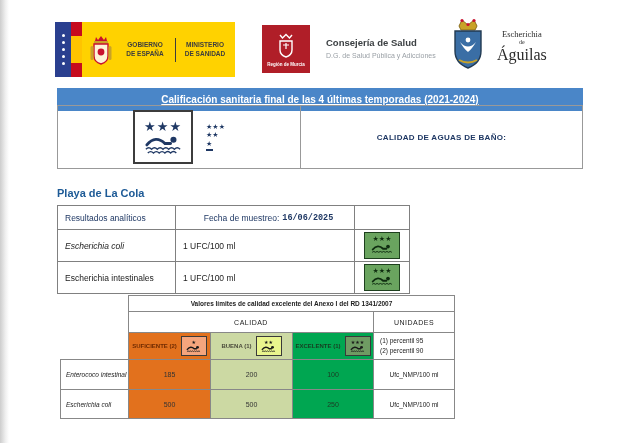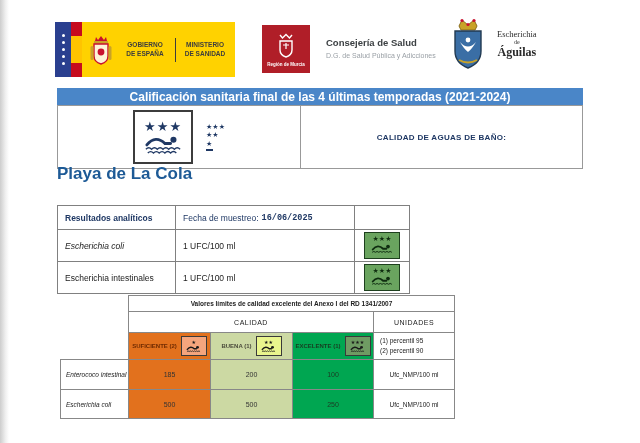--- a/index.html
+++ b/index.html
@@ -27,51 +27,51 @@
   .murcia-box .region{font-size:4.5px;font-weight:bold;margin-top:2px;white-space:nowrap;}
   .murcia-text{margin-left:16px;padding-top:12px;}
   .dept{font-size:9.5px;font-weight:bold;color:#3c4043;}
   .subdept{font-size:7px;color:#9aa0a6;margin-top:4px;}
 
   .logo-aguilas{position:absolute;left:447px;top:16px;display:flex;}
   .aguilas-text{margin-left:8px;padding-top:13px;text-align:center;color:#2b2b2b;
         font-family:"Liberation Serif",serif;}
   .ayto{font-size:8.5px;}
   .de{font-size:6px;line-height:1.2;}
-  .aguilas-name{font-size:12px;font-weight:bold;line-height:1.1;}
-
-  
-  .banner{position:absolute;left:57px;top:88px;width:526px;height:17px;background:#4a86c8;
-        color:#fff;font-size:12px;font-weight:bold;display:flex;align-items:center;justify-content:center;}
+  .aguilas-name{font-size:16px;font-weight:normal;line-height:1.1;}
+
+  
+  .banner{position:absolute;left:57px;top:88px;width:526px;height:23px;background:#4a86c8;
+        color:#fff;font-size:10px;font-weight:bold;display:flex;align-items:center;justify-content:center;text-decoration:underline;}
   .qualbox{position:absolute;left:57px;top:105px;width:526px;height:64px;border:1px solid #999;
         box-sizing:border-box;display:flex;}
   .qual-left{width:242px;border-right:1px solid #999;display:flex;align-items:center;justify-content:center;gap:13px;}
   .star-box{width:56px;height:50px;border:2px solid #3c3c3c;background:#fff;display:flex;
         flex-direction:column;align-items:center;justify-content:center;}
   .big-stars{font-size:13px;color:#1f3864;letter-spacing:1px;line-height:1;
         font-family:"DejaVu Sans",sans-serif;}
   .mini-legend{color:#1f3864;font-size:7px;line-height:1.15;font-family:"DejaVu Sans",sans-serif;}
   .mini-legend .dash{width:7px;height:2px;background:#1f3864;margin-top:1px;}
   .qual-right{flex:1;display:flex;flex-direction:column;align-items:center;justify-content:center;color:#1f3864;}
   .qual-label{font-size:8px;font-weight:bold;letter-spacing:.3px;}
   .qual-value{font-size:16px;font-weight:bold;font-style:italic;margin-top:7px;letter-spacing:1px;}
 
   
-  .beach-title{position:absolute;left:57px;top:164px;font-size:17px;font-weight:bold;color:#1d5a96;}
+  .beach-title{position:absolute;left:57px;top:187px;font-size:11px;font-weight:bold;color:#1d5a96;}
 
   
   .results{position:absolute;left:57px;top:205px;width:353px;border:1px solid #808080;box-sizing:border-box;}
   .r-row{display:flex;}
   .r-row + .r-row{border-top:1px solid #808080;}
   .r-c1{width:118px;border-right:1px solid #808080;display:flex;align-items:center;padding-left:7px;box-sizing:border-box;}
   .r-c2{flex:1;display:flex;align-items:center;padding-left:7px;gap:3px;}
   .r-c3{width:55px;border-left:1px solid #808080;display:flex;align-items:center;justify-content:center;box-sizing:border-box;}
   .r-head{height:23px;}
-  .r-head .r-c1{font-size:8.5px;font-weight:bold;color:#1f3864;}
-  .r-head .r-c2{font-size:8.5px;color:#1f3864;}
+  .r-head .r-c1{font-size:8.5px;font-weight:normal;color:#1f3864;}
+  .r-head .r-c2{font-size:8.5px;color:#1f3864;justify-content:center;}
   .r-head b{font-weight:bold;font-family:Liberation Mono, monospace;}
   .r-data{height:31px;font-size:8.5px;color:#222;}
   .italic{font-style:italic;}
   .badge{width:36px;height:27px;background:#6aa45f;border:1px solid #1e401e;display:flex;
         flex-direction:column;align-items:center;justify-content:center;box-sizing:border-box;}
   .badge-stars{font-size:7px;color:#0f2d10;line-height:1;font-family:"DejaVu Sans",sans-serif;}
 
   
   .limits{position:absolute;left:60px;top:295px;width:396px;height:125px;font-size:7px;}
   .cell{position:absolute;border:1px solid #888;box-sizing:border-box;display:flex;

